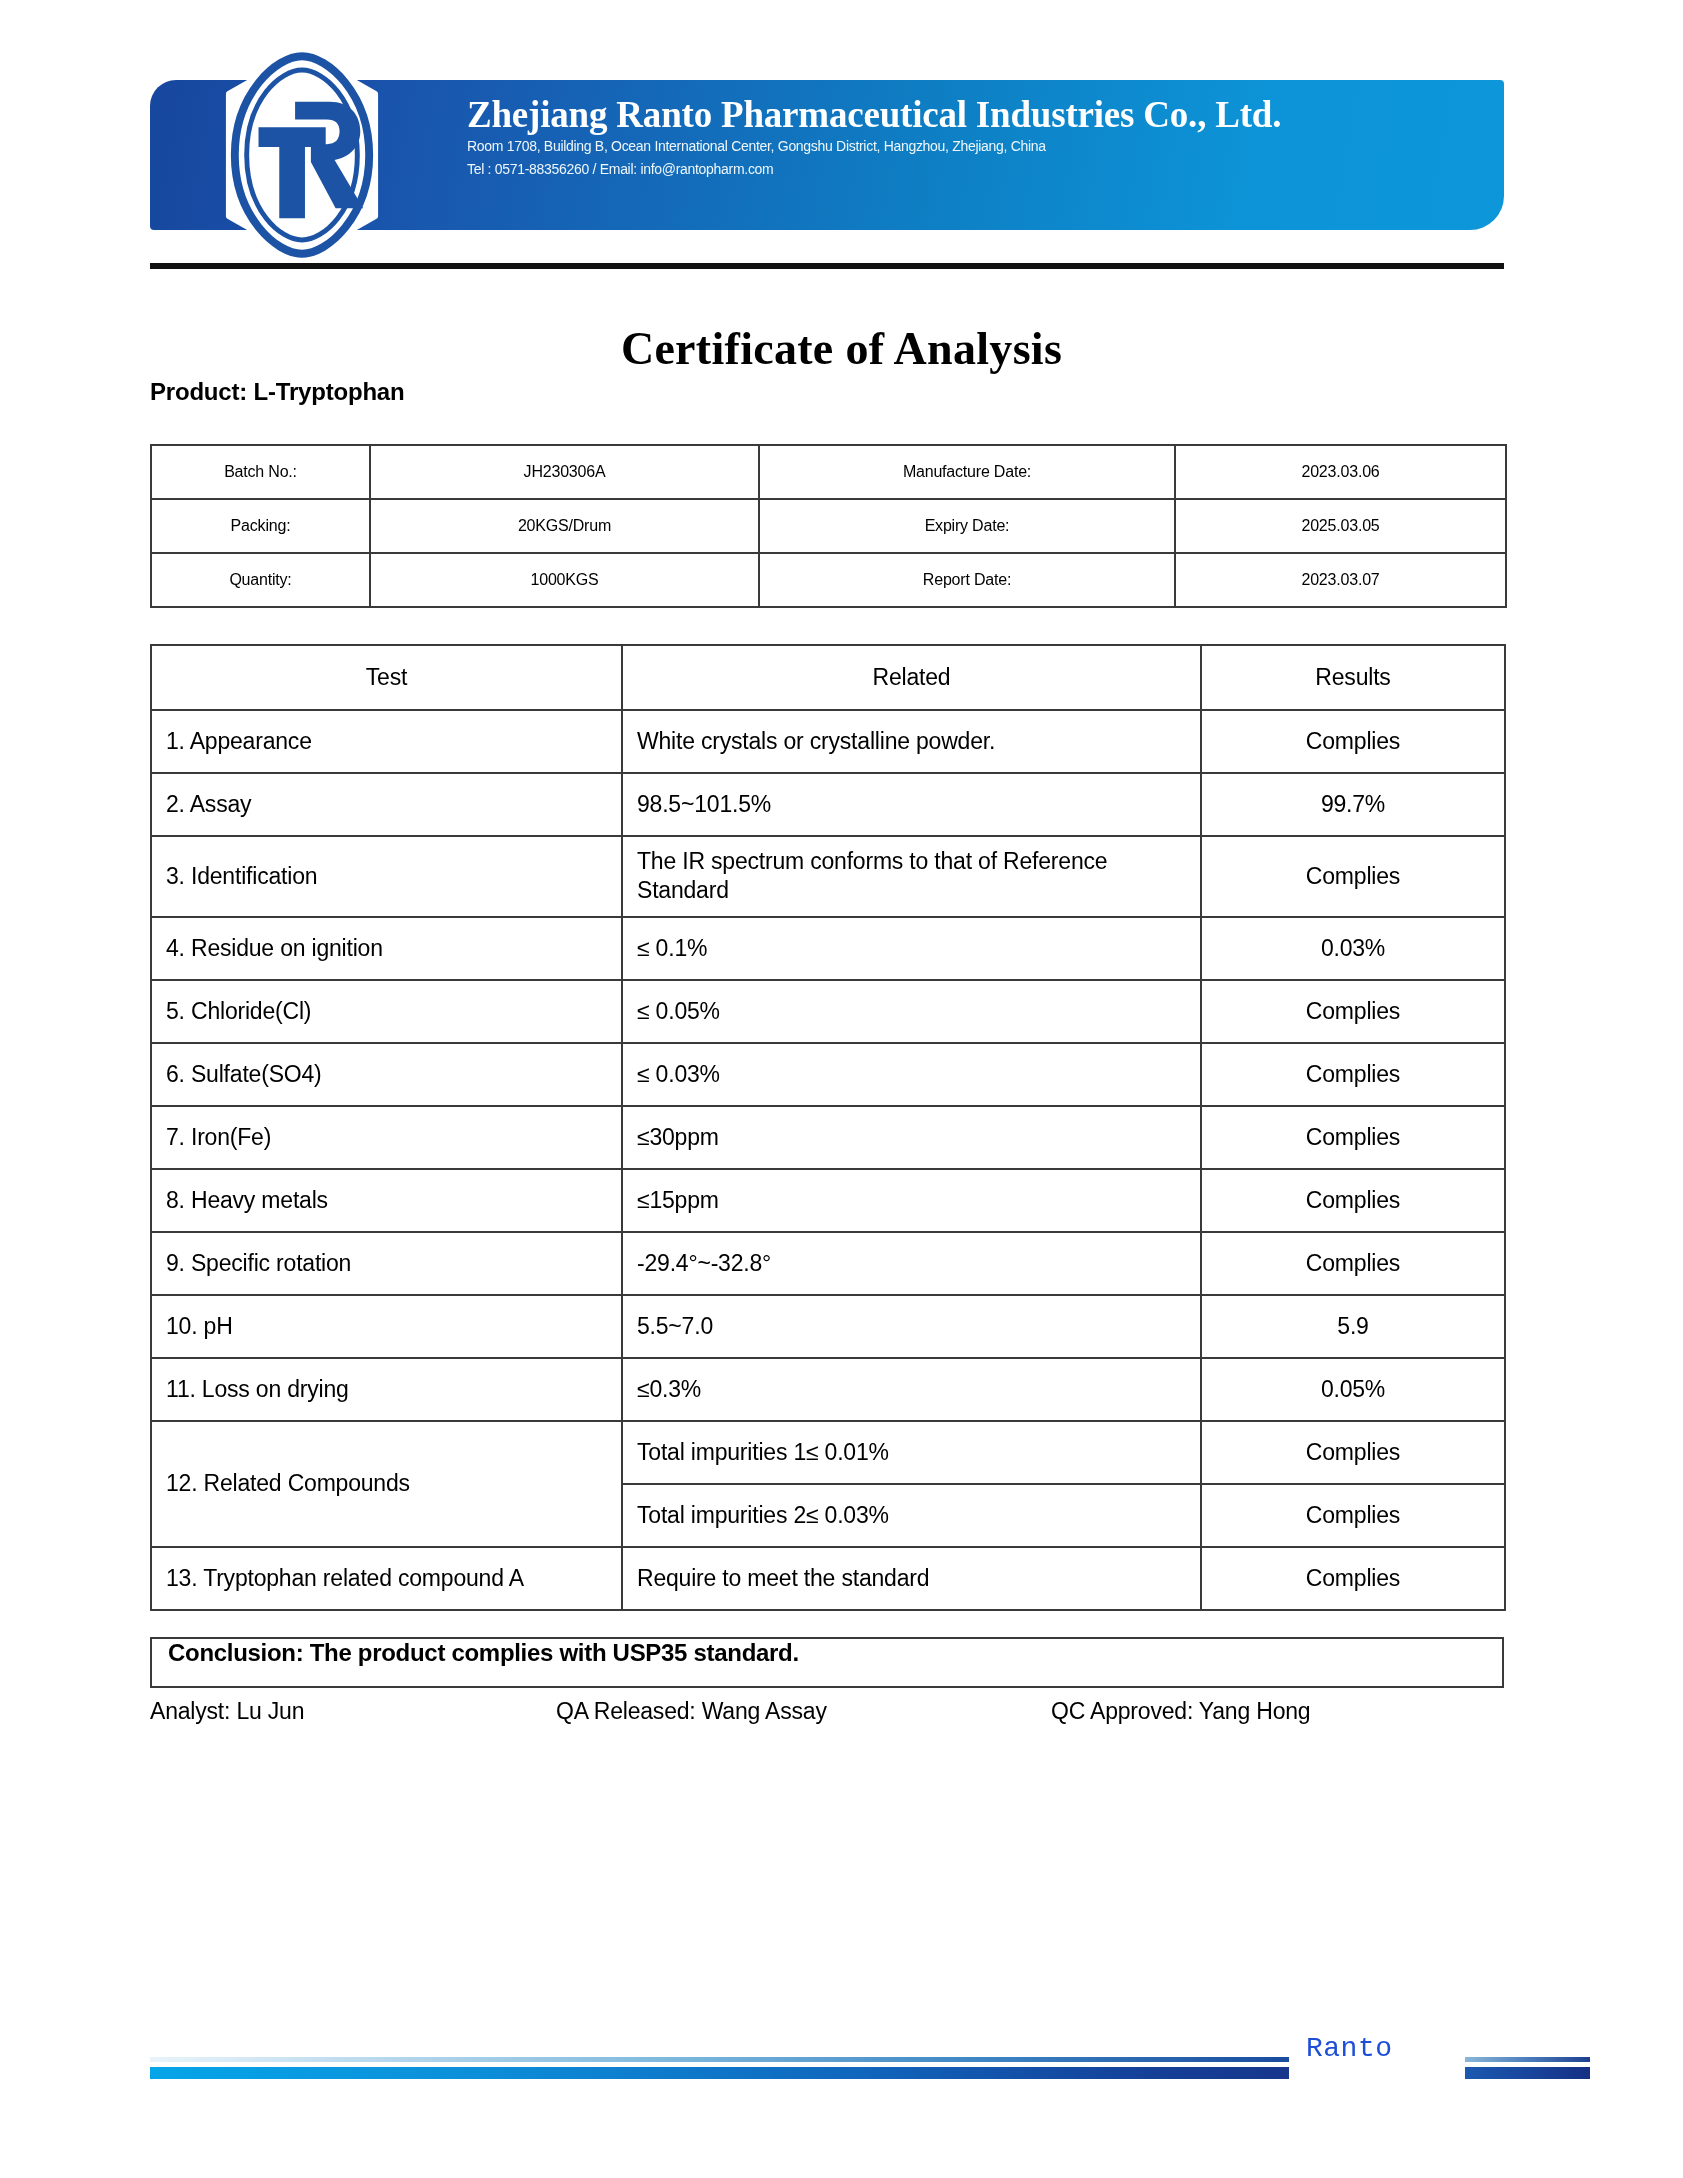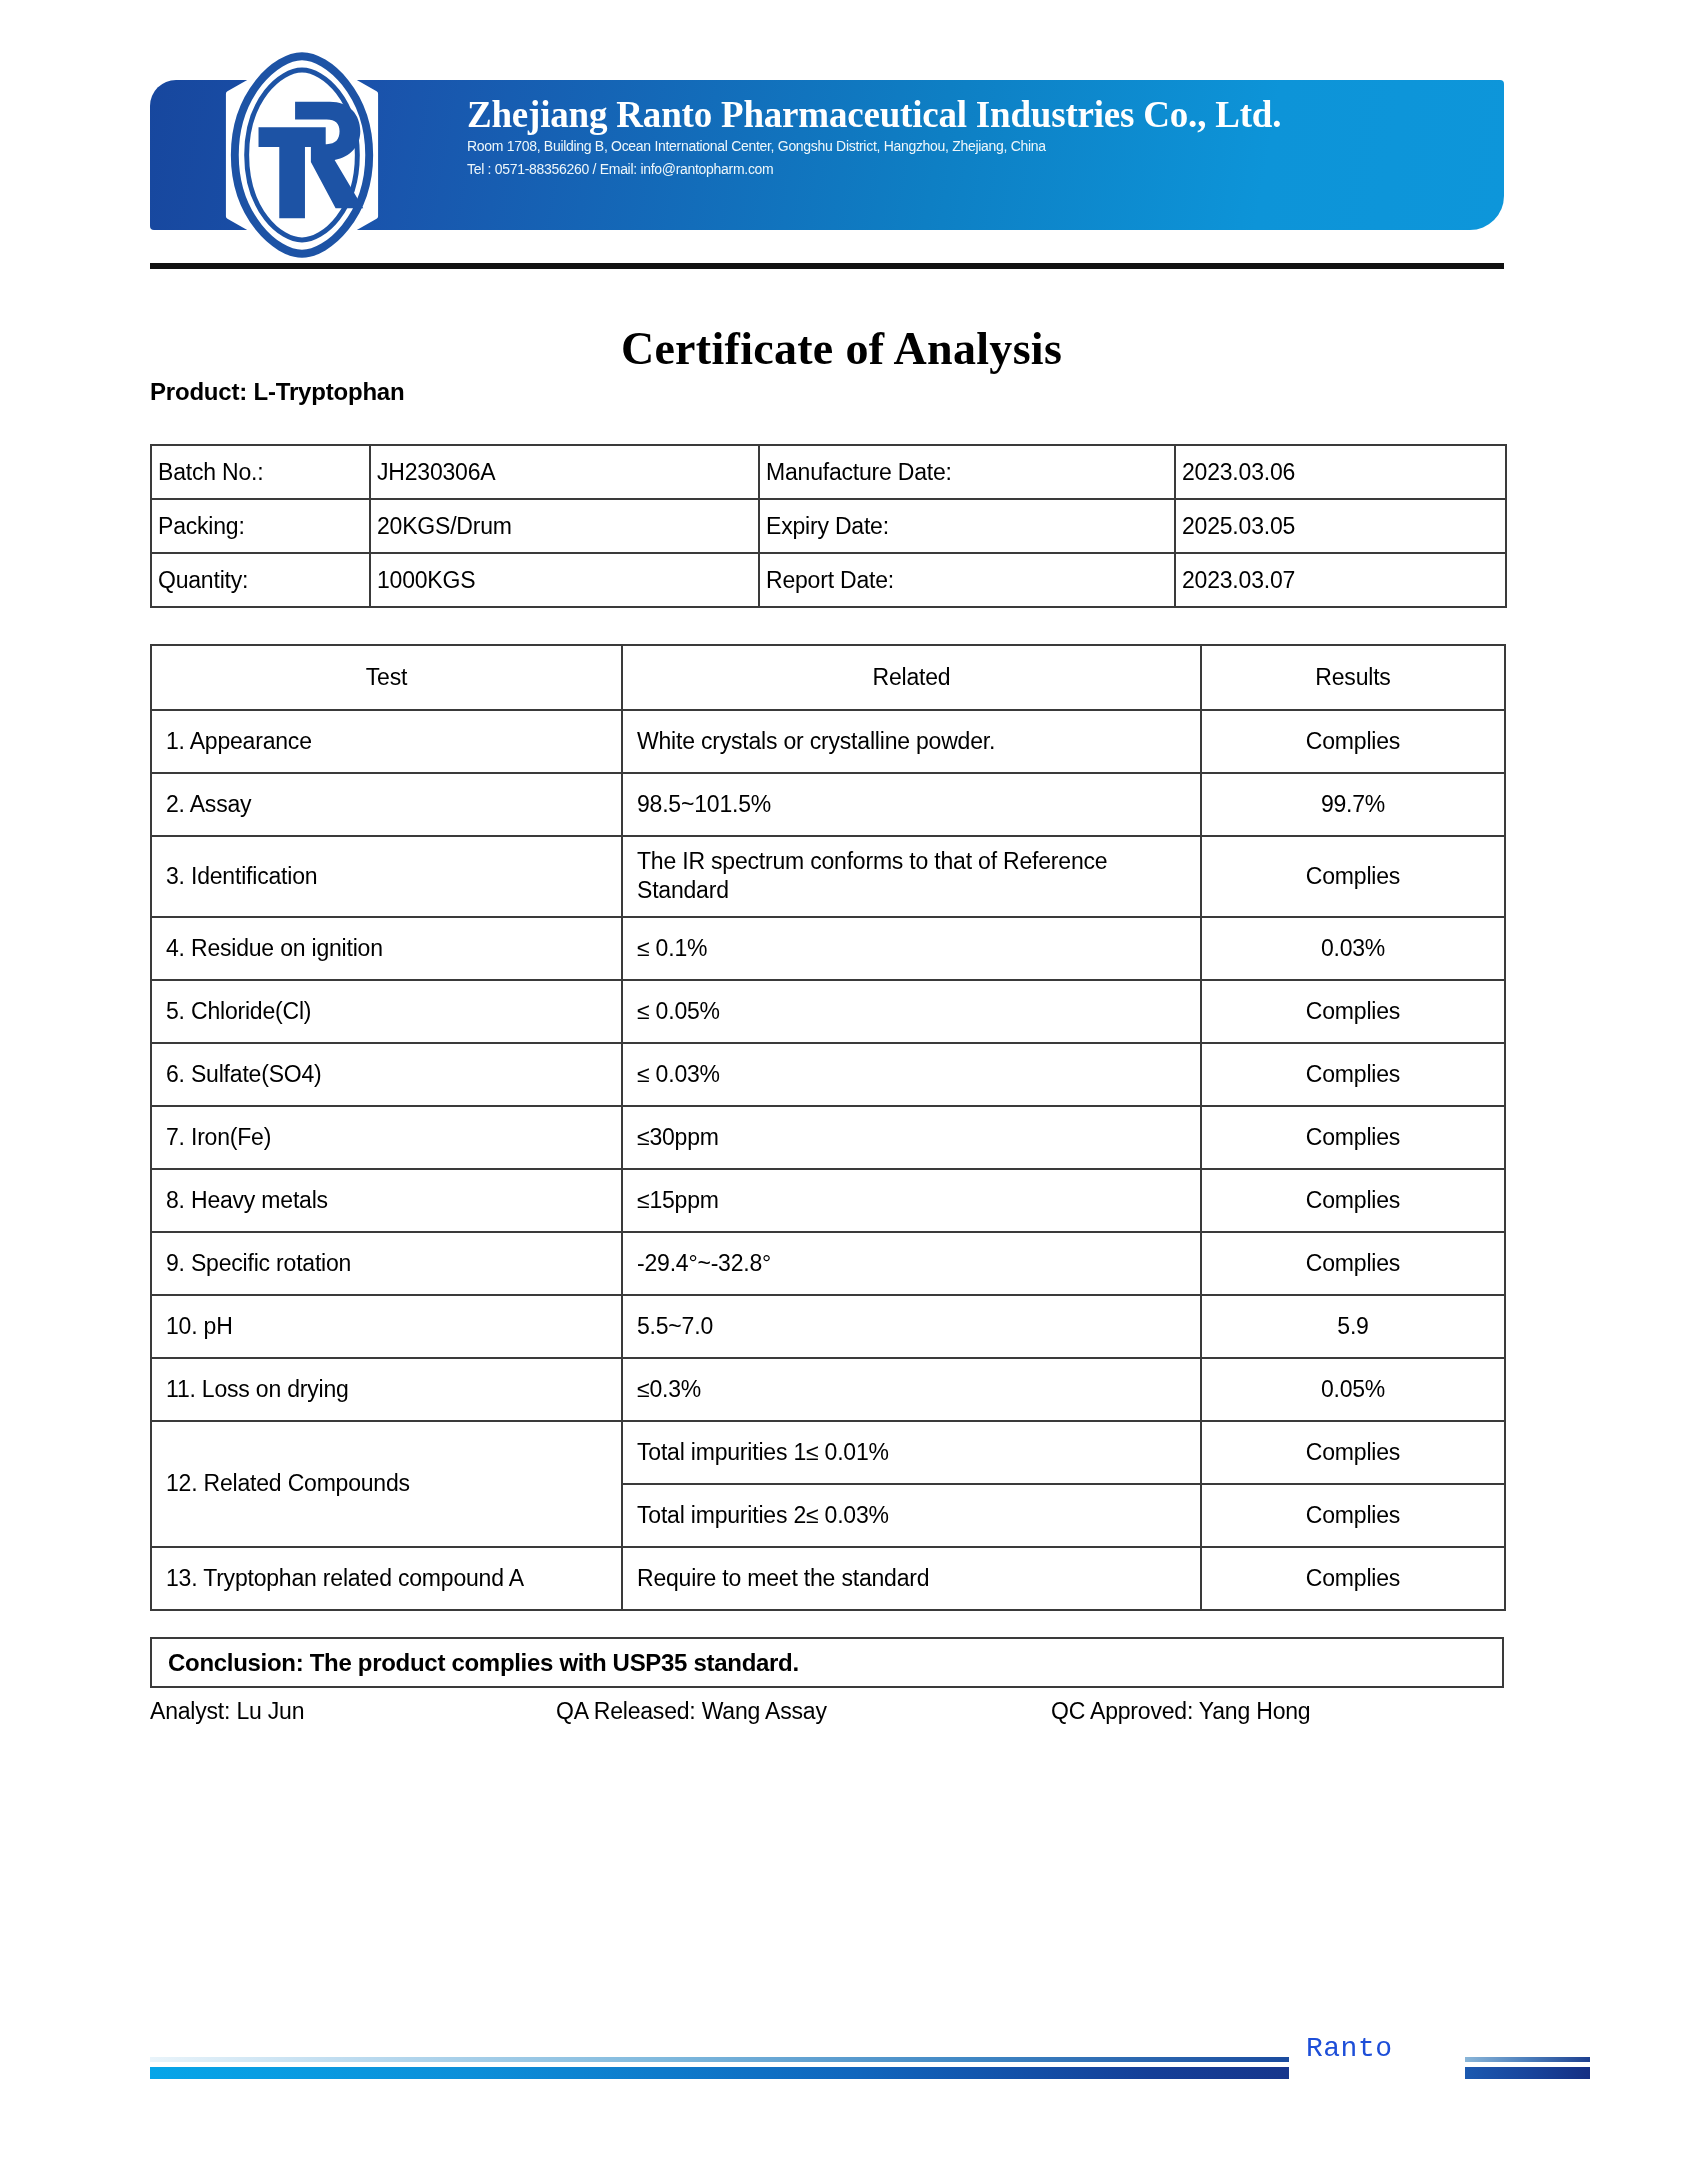--- a/index.html
+++ b/index.html
@@ -101,22 +101,22 @@
   .info-table {
     position: absolute;
     left: 150px;
     top: 444px;
     width: 1354px;
     table-layout: fixed;
   }
   .info-table td {
     border: 2px solid #3a3a3a;
     height: 54px;
-    font-size: 23px;
-    text-align: left;
+    font-size: 16px;
+    text-align: center;
     vertical-align: middle;
     padding: 2px 6px;
     letter-spacing: -0.2px;
   }
 
   .test-table {
     position: absolute;
     left: 150px;
     top: 644px;
     width: 1354px;
@@ -139,21 +139,20 @@
 
   
   .conclusion-box {
     position: absolute;
     left: 150px;
     top: 1637px;
     width: 1354px;
     height: 51px;
     border: 2px solid #3a3a3a;
     display: flex;
-    align-items: center;
     padding-left: 16px;
     font-size: 24px;
     font-weight: bold;
     letter-spacing: -0.3px;
   }
 
   
   .sign-row {
     position: absolute;
     left: 150px;

